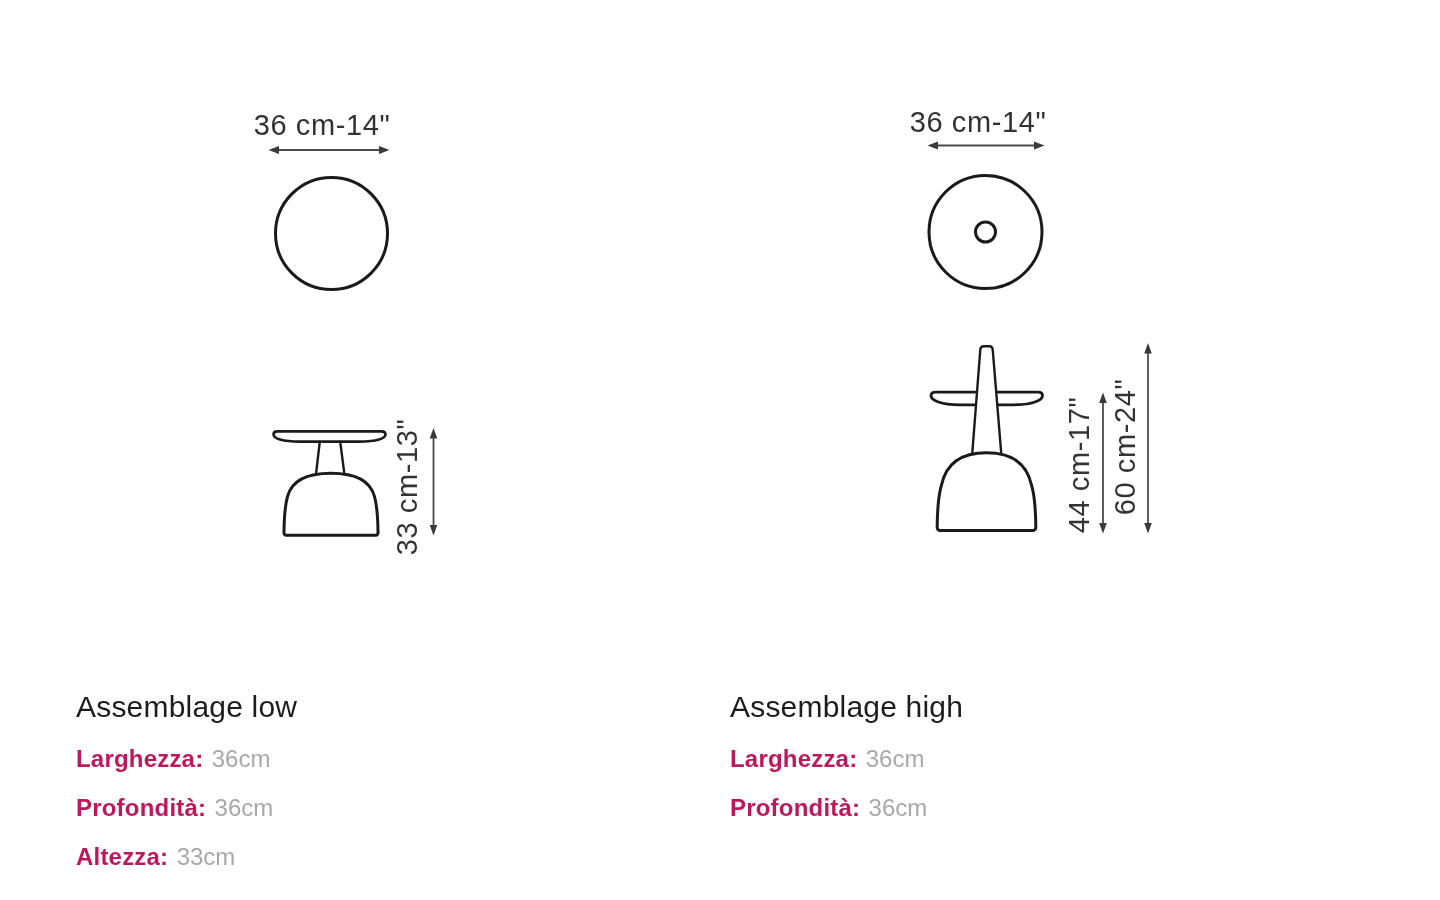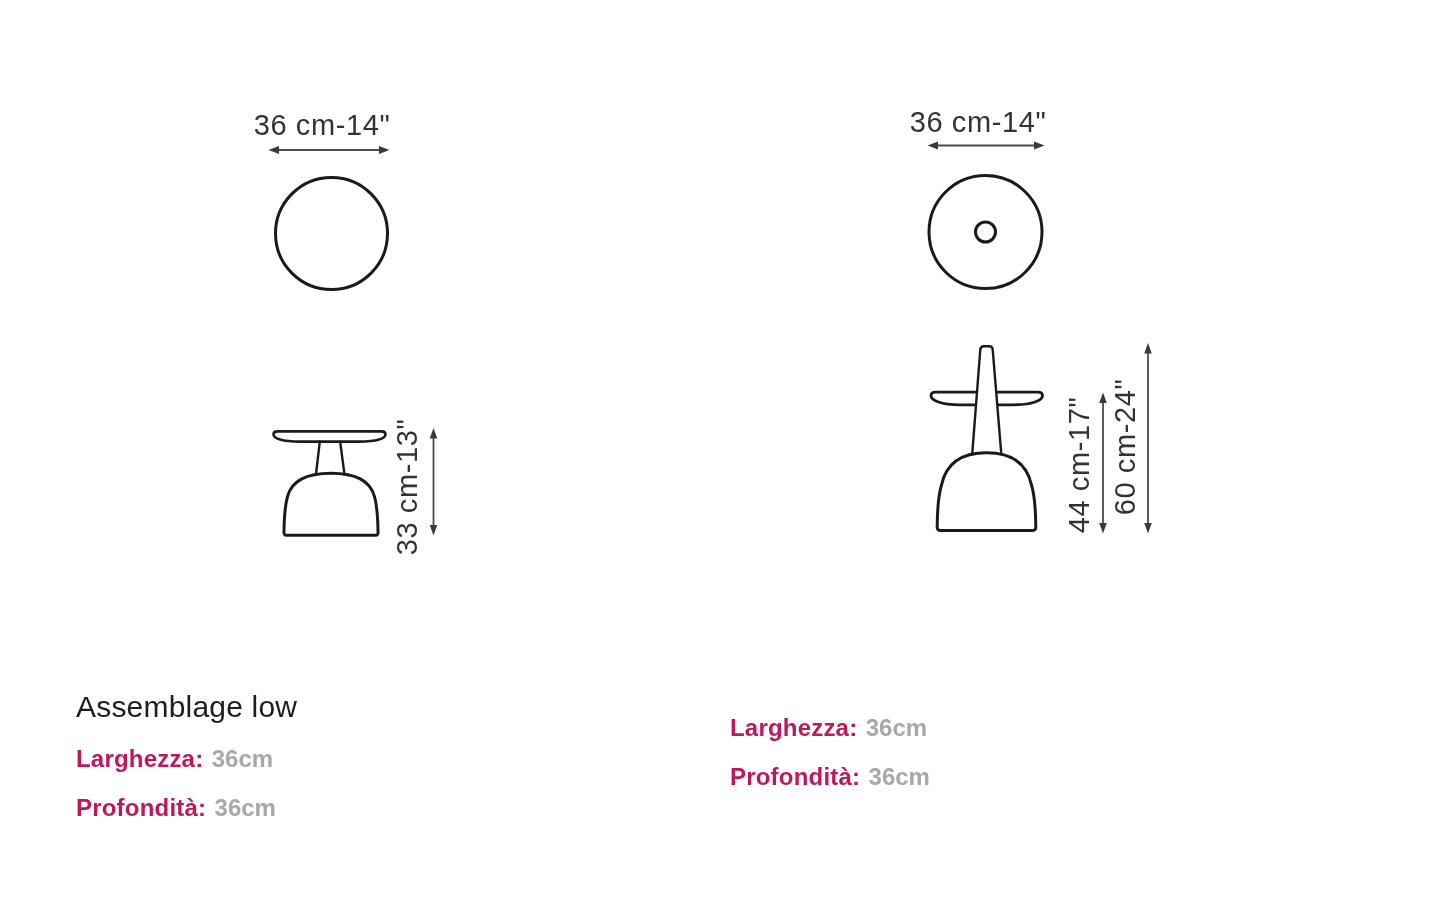--- a/index.html
+++ b/index.html
@@ -34,21 +34,21 @@
     letter-spacing: 0.2px;
   }
   .spec-row {
     font-size: 24px;
     line-height: 28px;
     margin-top: 21px;
     white-space: nowrap;
   }
   .spec-row:first-of-type { margin-top: 24px; }
   .spec-row .lbl { color: #be185d; font-weight: 600; letter-spacing: 0.2px; }
-  .spec-row .val { color: #a8a8a8; font-weight: 700; margin-left: 0.35em; }
+  .spec-row .val { color: #a8a8a8; font-weight: 400; margin-left: 0.35em; }
 </style>
 </head>
 <body>
 
 <div id="canvas">
 
   <svg class="lineart" width="1440" height="900" viewBox="0 0 1440 900">
 
     <g stroke="#4a4a4a" fill="#3a3a3a" stroke-width="1.8">
       <line x1="277" y1="150" x2="381" y2="150"></line>
@@ -129,23 +129,27 @@
   <div class="dim-label rotated" style="left:1125px; top:447px;">60 cm-24"</div>
 
   <div class="spec-block" style="left:76px; top:690px;">
     <div class="spec-title">Assemblage low</div>
     <div class="spec-row">
       <span class="lbl">Larghezza:</span><span class="val">36cm</span>
     </div>
     <div class="spec-row">
       <span class="lbl">Profondità:</span><span class="val">36cm</span>
     </div>
+    <div class="spec-row">
+      <span class="lbl">Altezza:</span><span class="val">33cm</span>
+    </div>
   </div>
 
   <div class="spec-block" style="left:730px; top:690px;">
+    <div class="spec-title">Assemblage high</div>
     <div class="spec-row">
       <span class="lbl">Larghezza:</span><span class="val">36cm</span>
     </div>
     <div class="spec-row">
       <span class="lbl">Profondità:</span><span class="val">36cm</span>
     </div>
   </div>
 
 </div>
 

